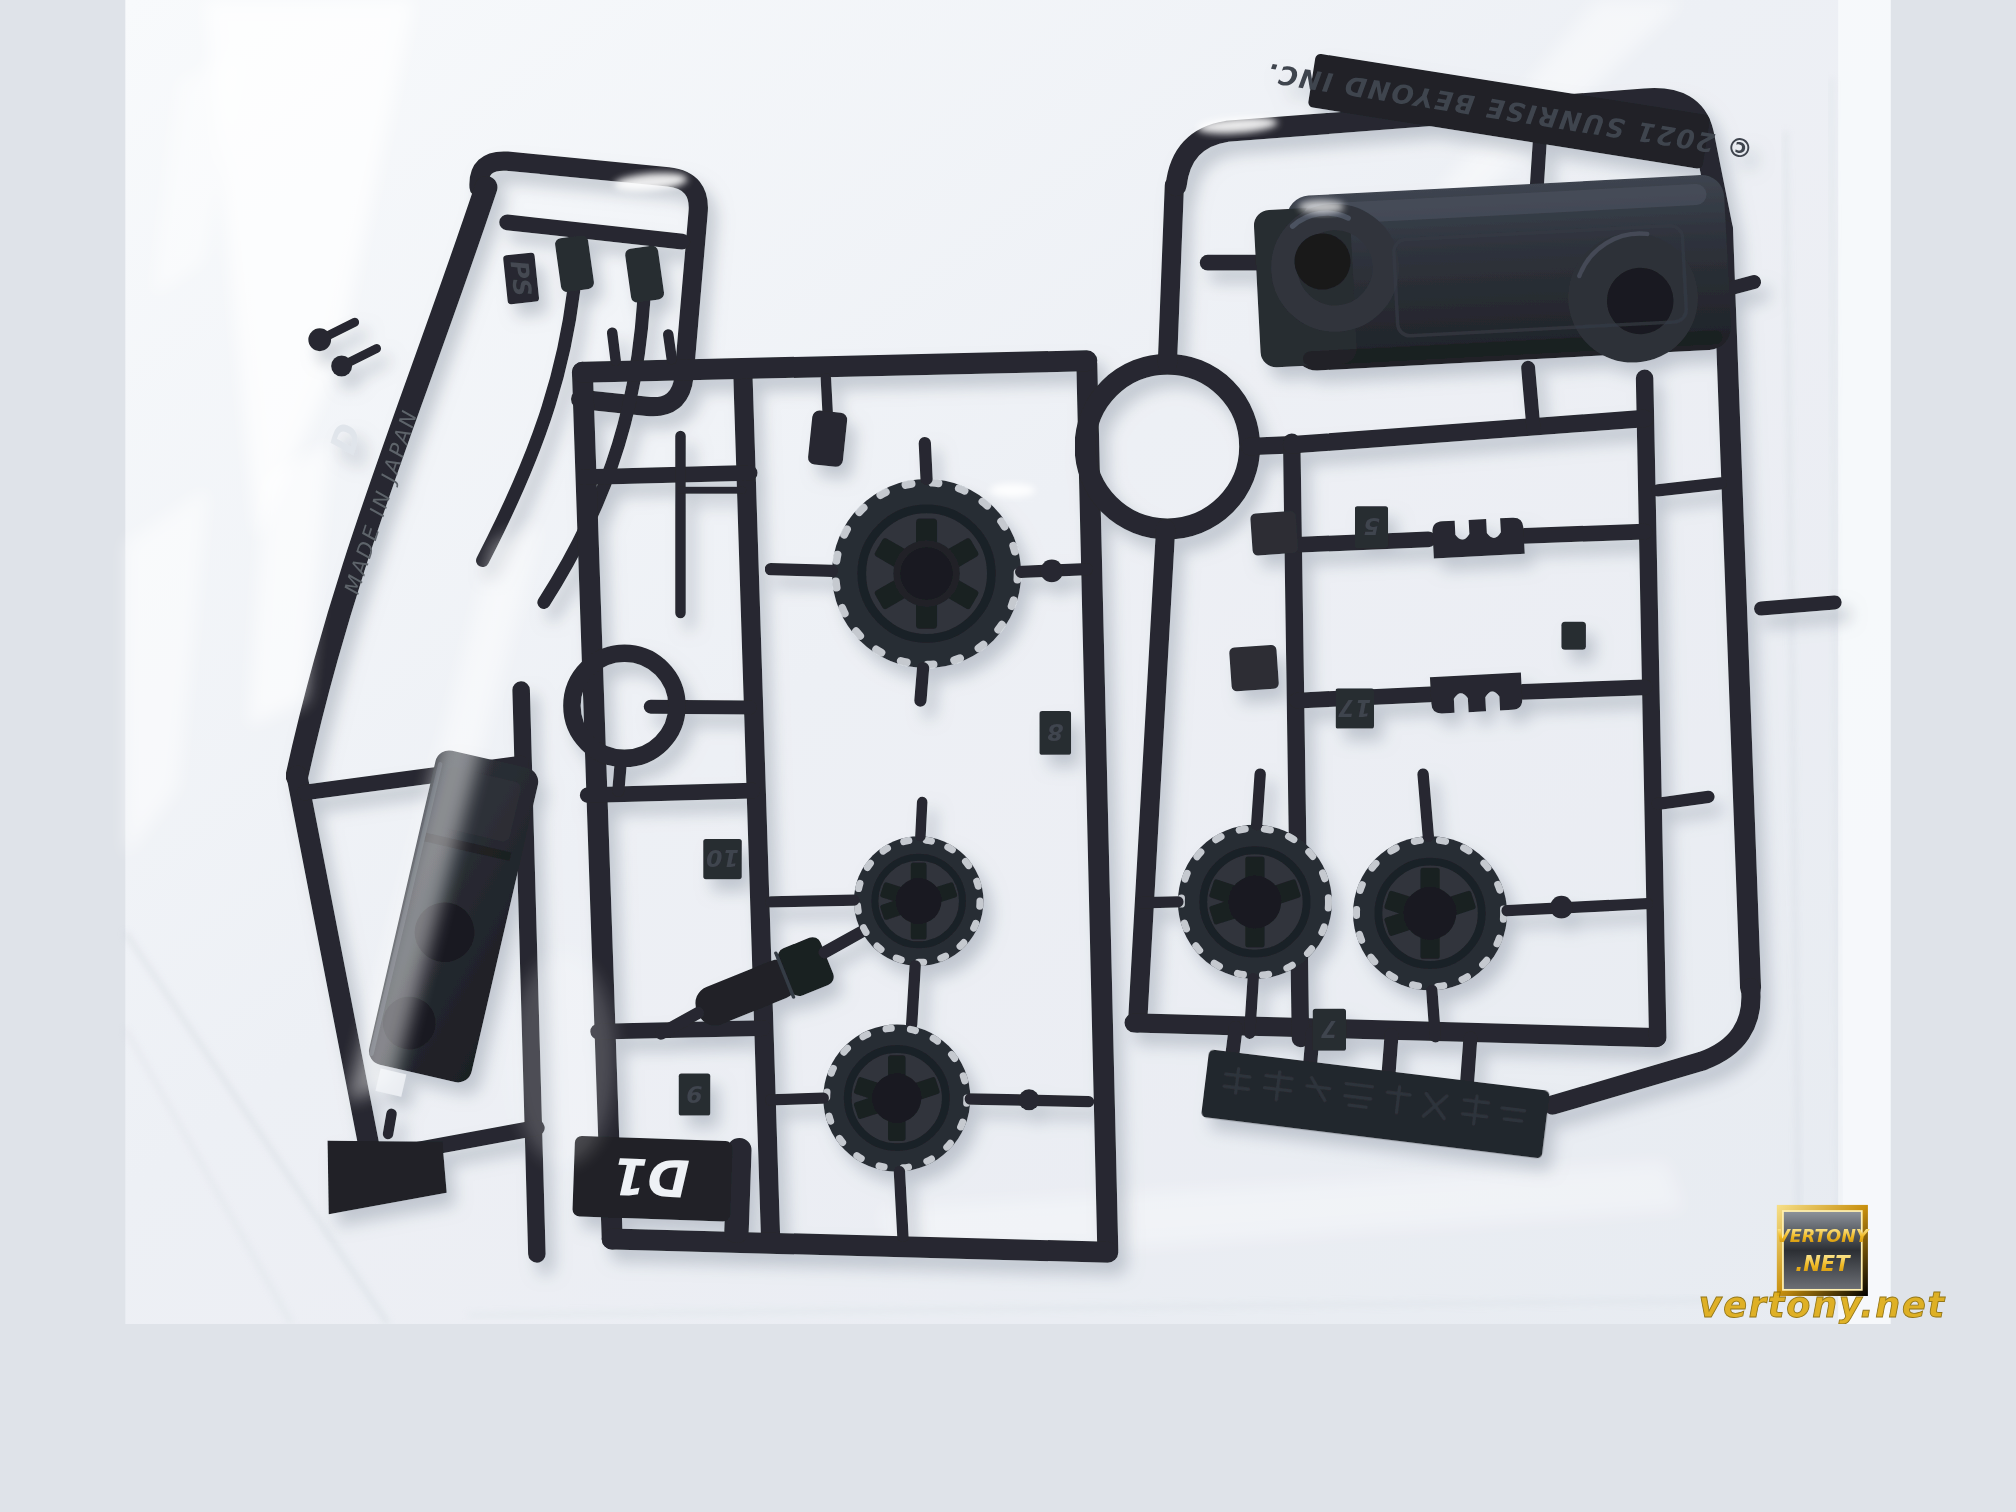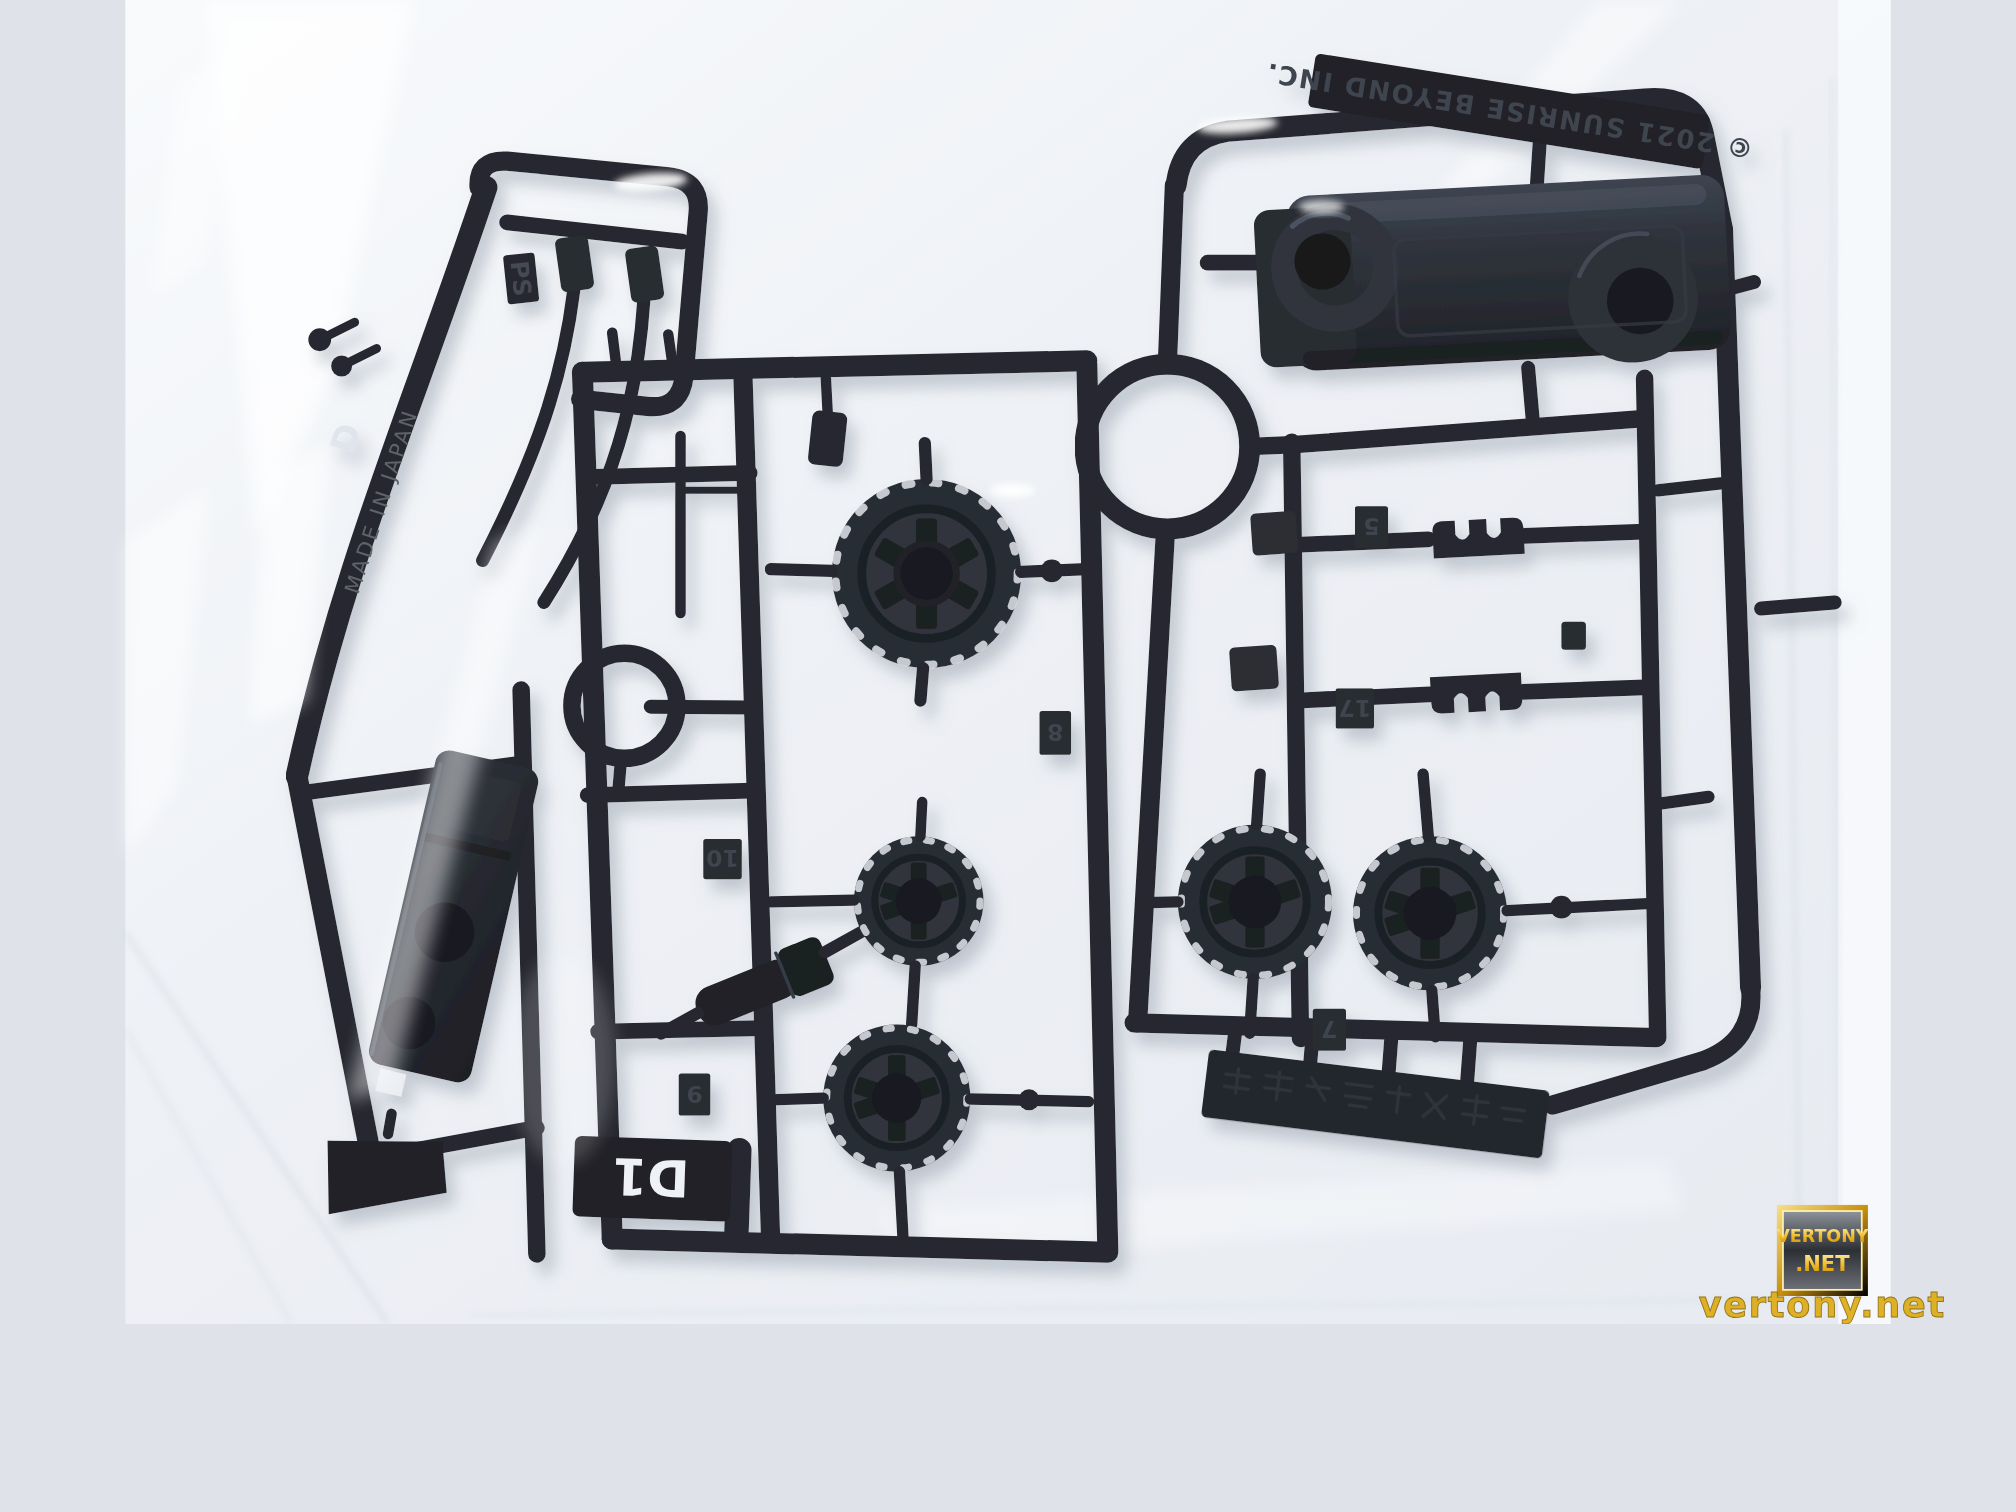--- a/index.html
+++ b/index.html
@@ -1,17 +1,17 @@
 <!DOCTYPE html>
 <html><head>
 <meta charset="utf-8">
 <style>
   html,body{margin:0;padding:0;background:#dfe3e9;}
   .stage{width:2016px;height:1324px;position:relative;overflow:hidden;
-         font-family:"DejaVu Sans", sans-serif;}
+         font-family:"DejaVu Sans", sans-serif;font-style:italic;}
   svg{display:block;width:100%;height:100%;}
   text{font-family:"DejaVu Sans", sans-serif;}
 </style>
 </head>
 <body>
 
 <div class="stage">
 <svg viewBox="0 0 2016 1512">
   <defs>
     <linearGradient id="bgGrad" x1="0" y1="0" x2="1" y2="1">

